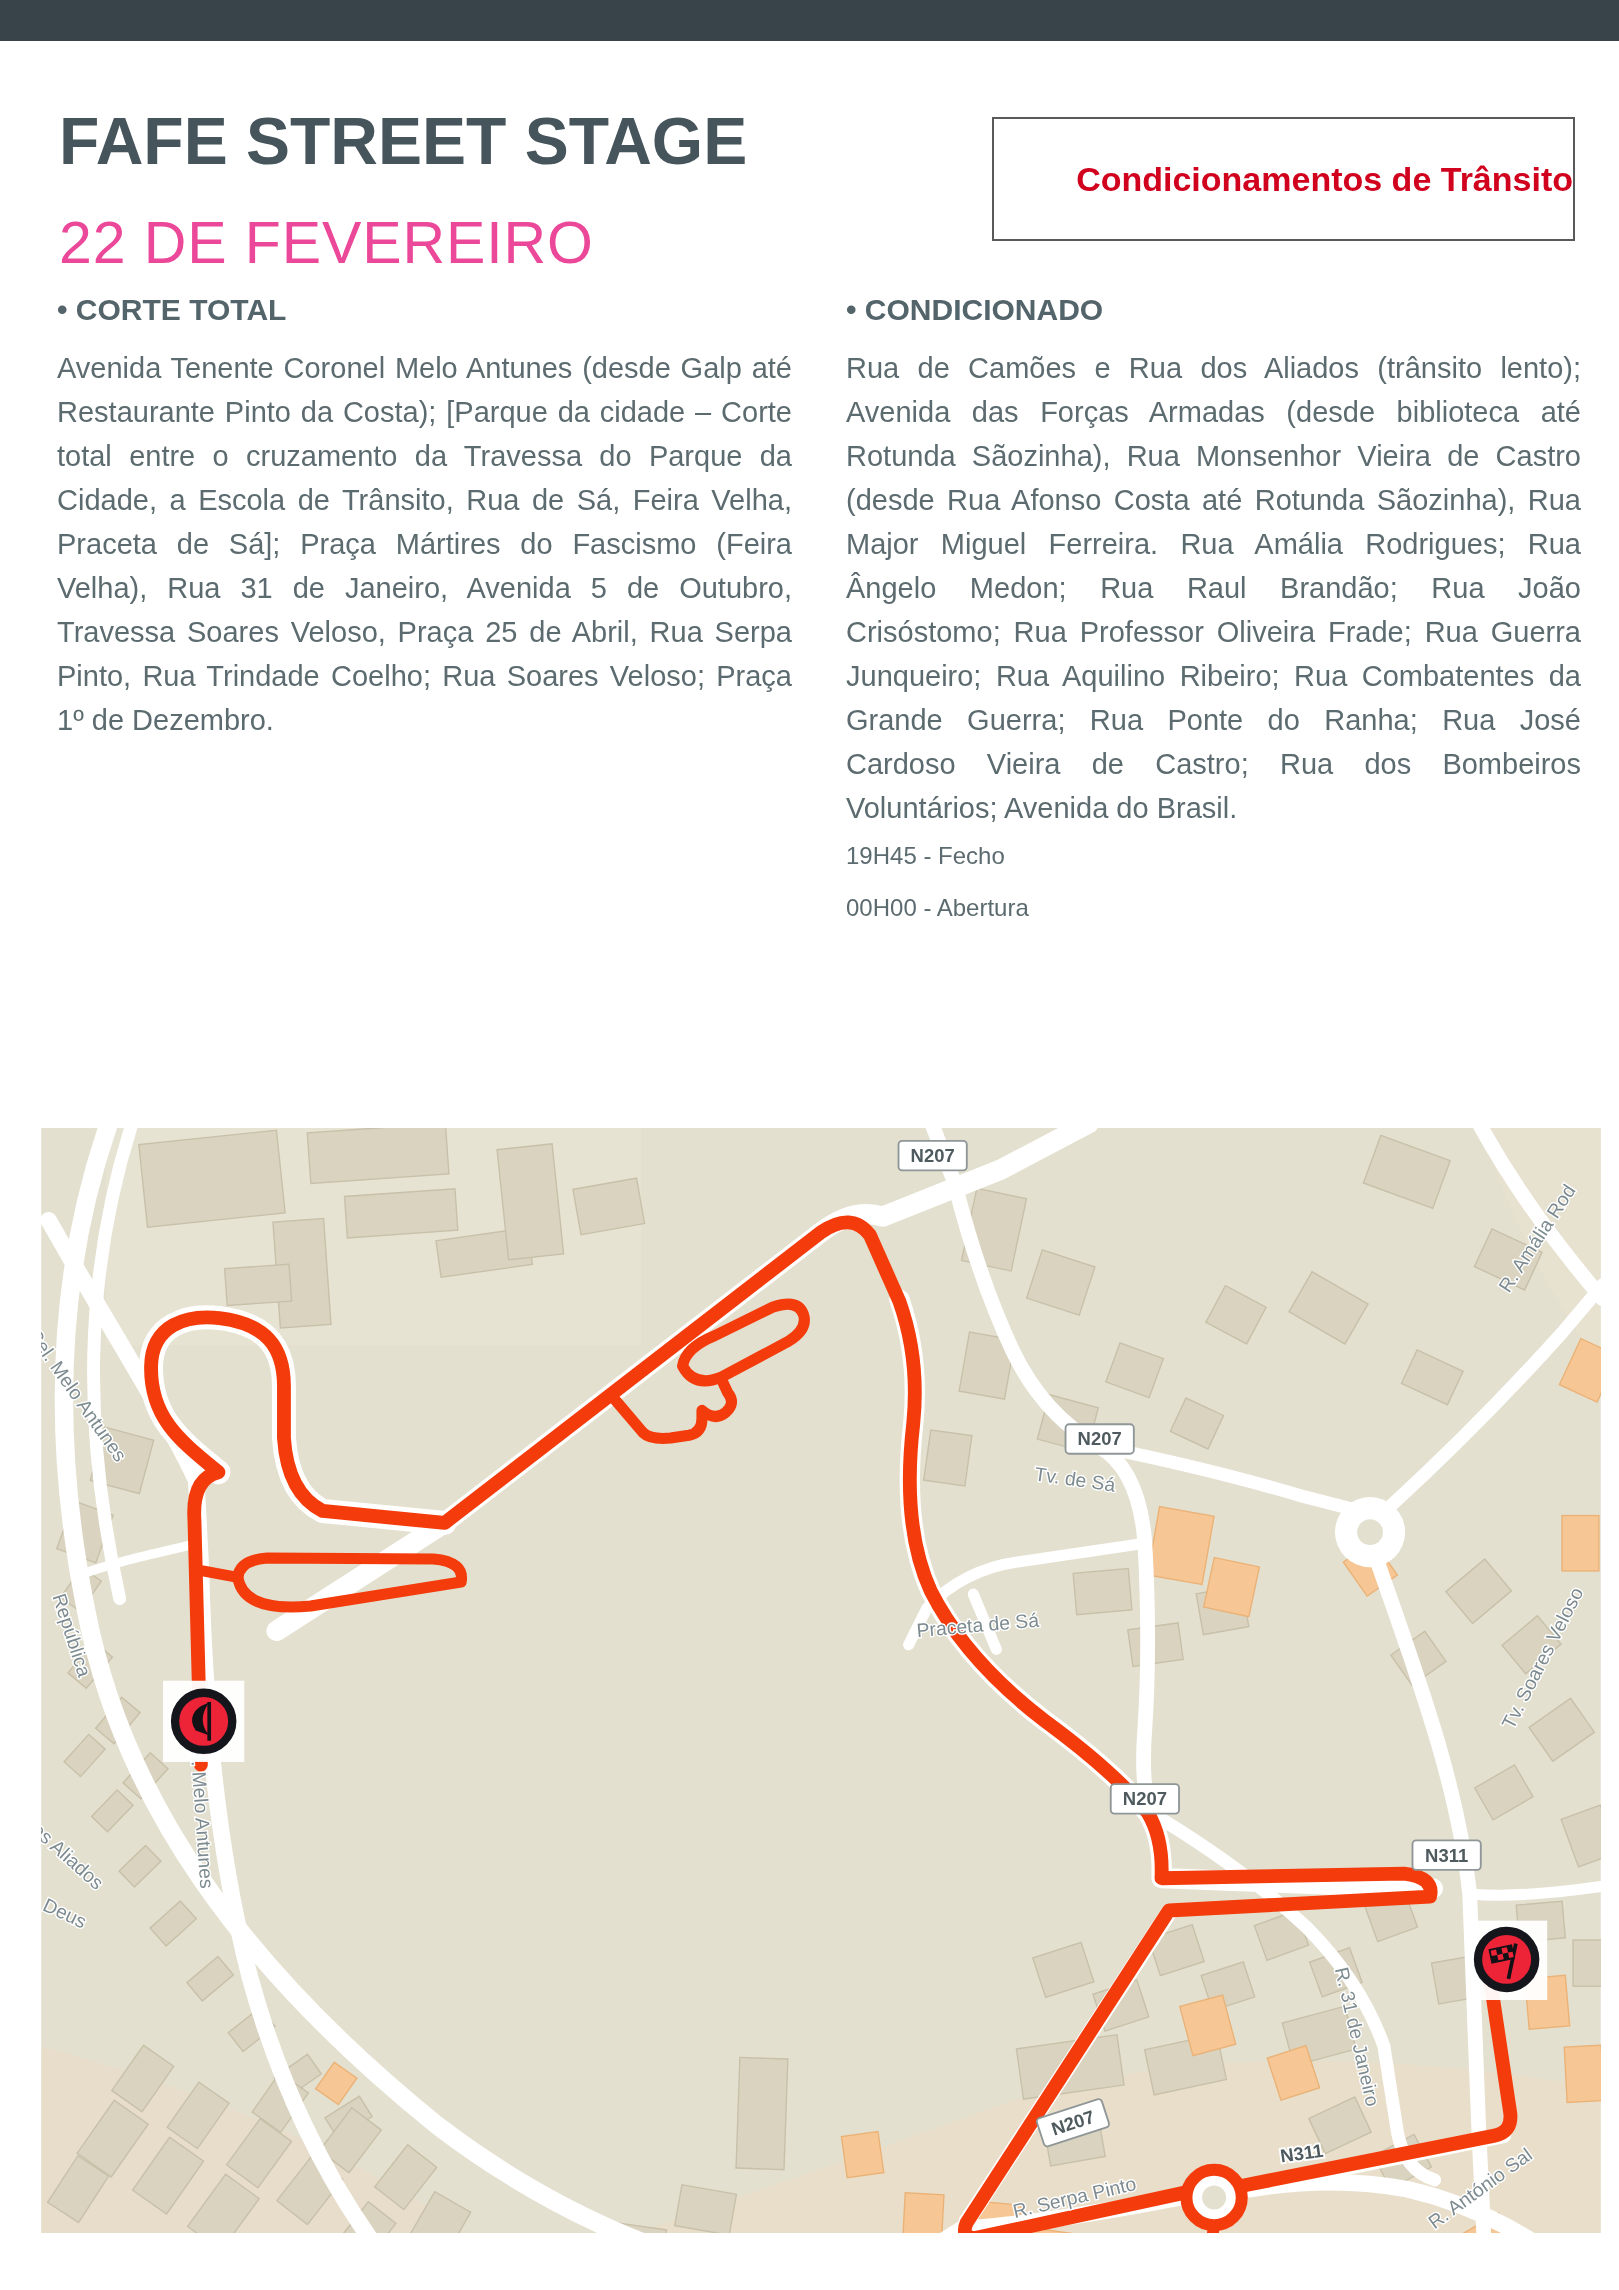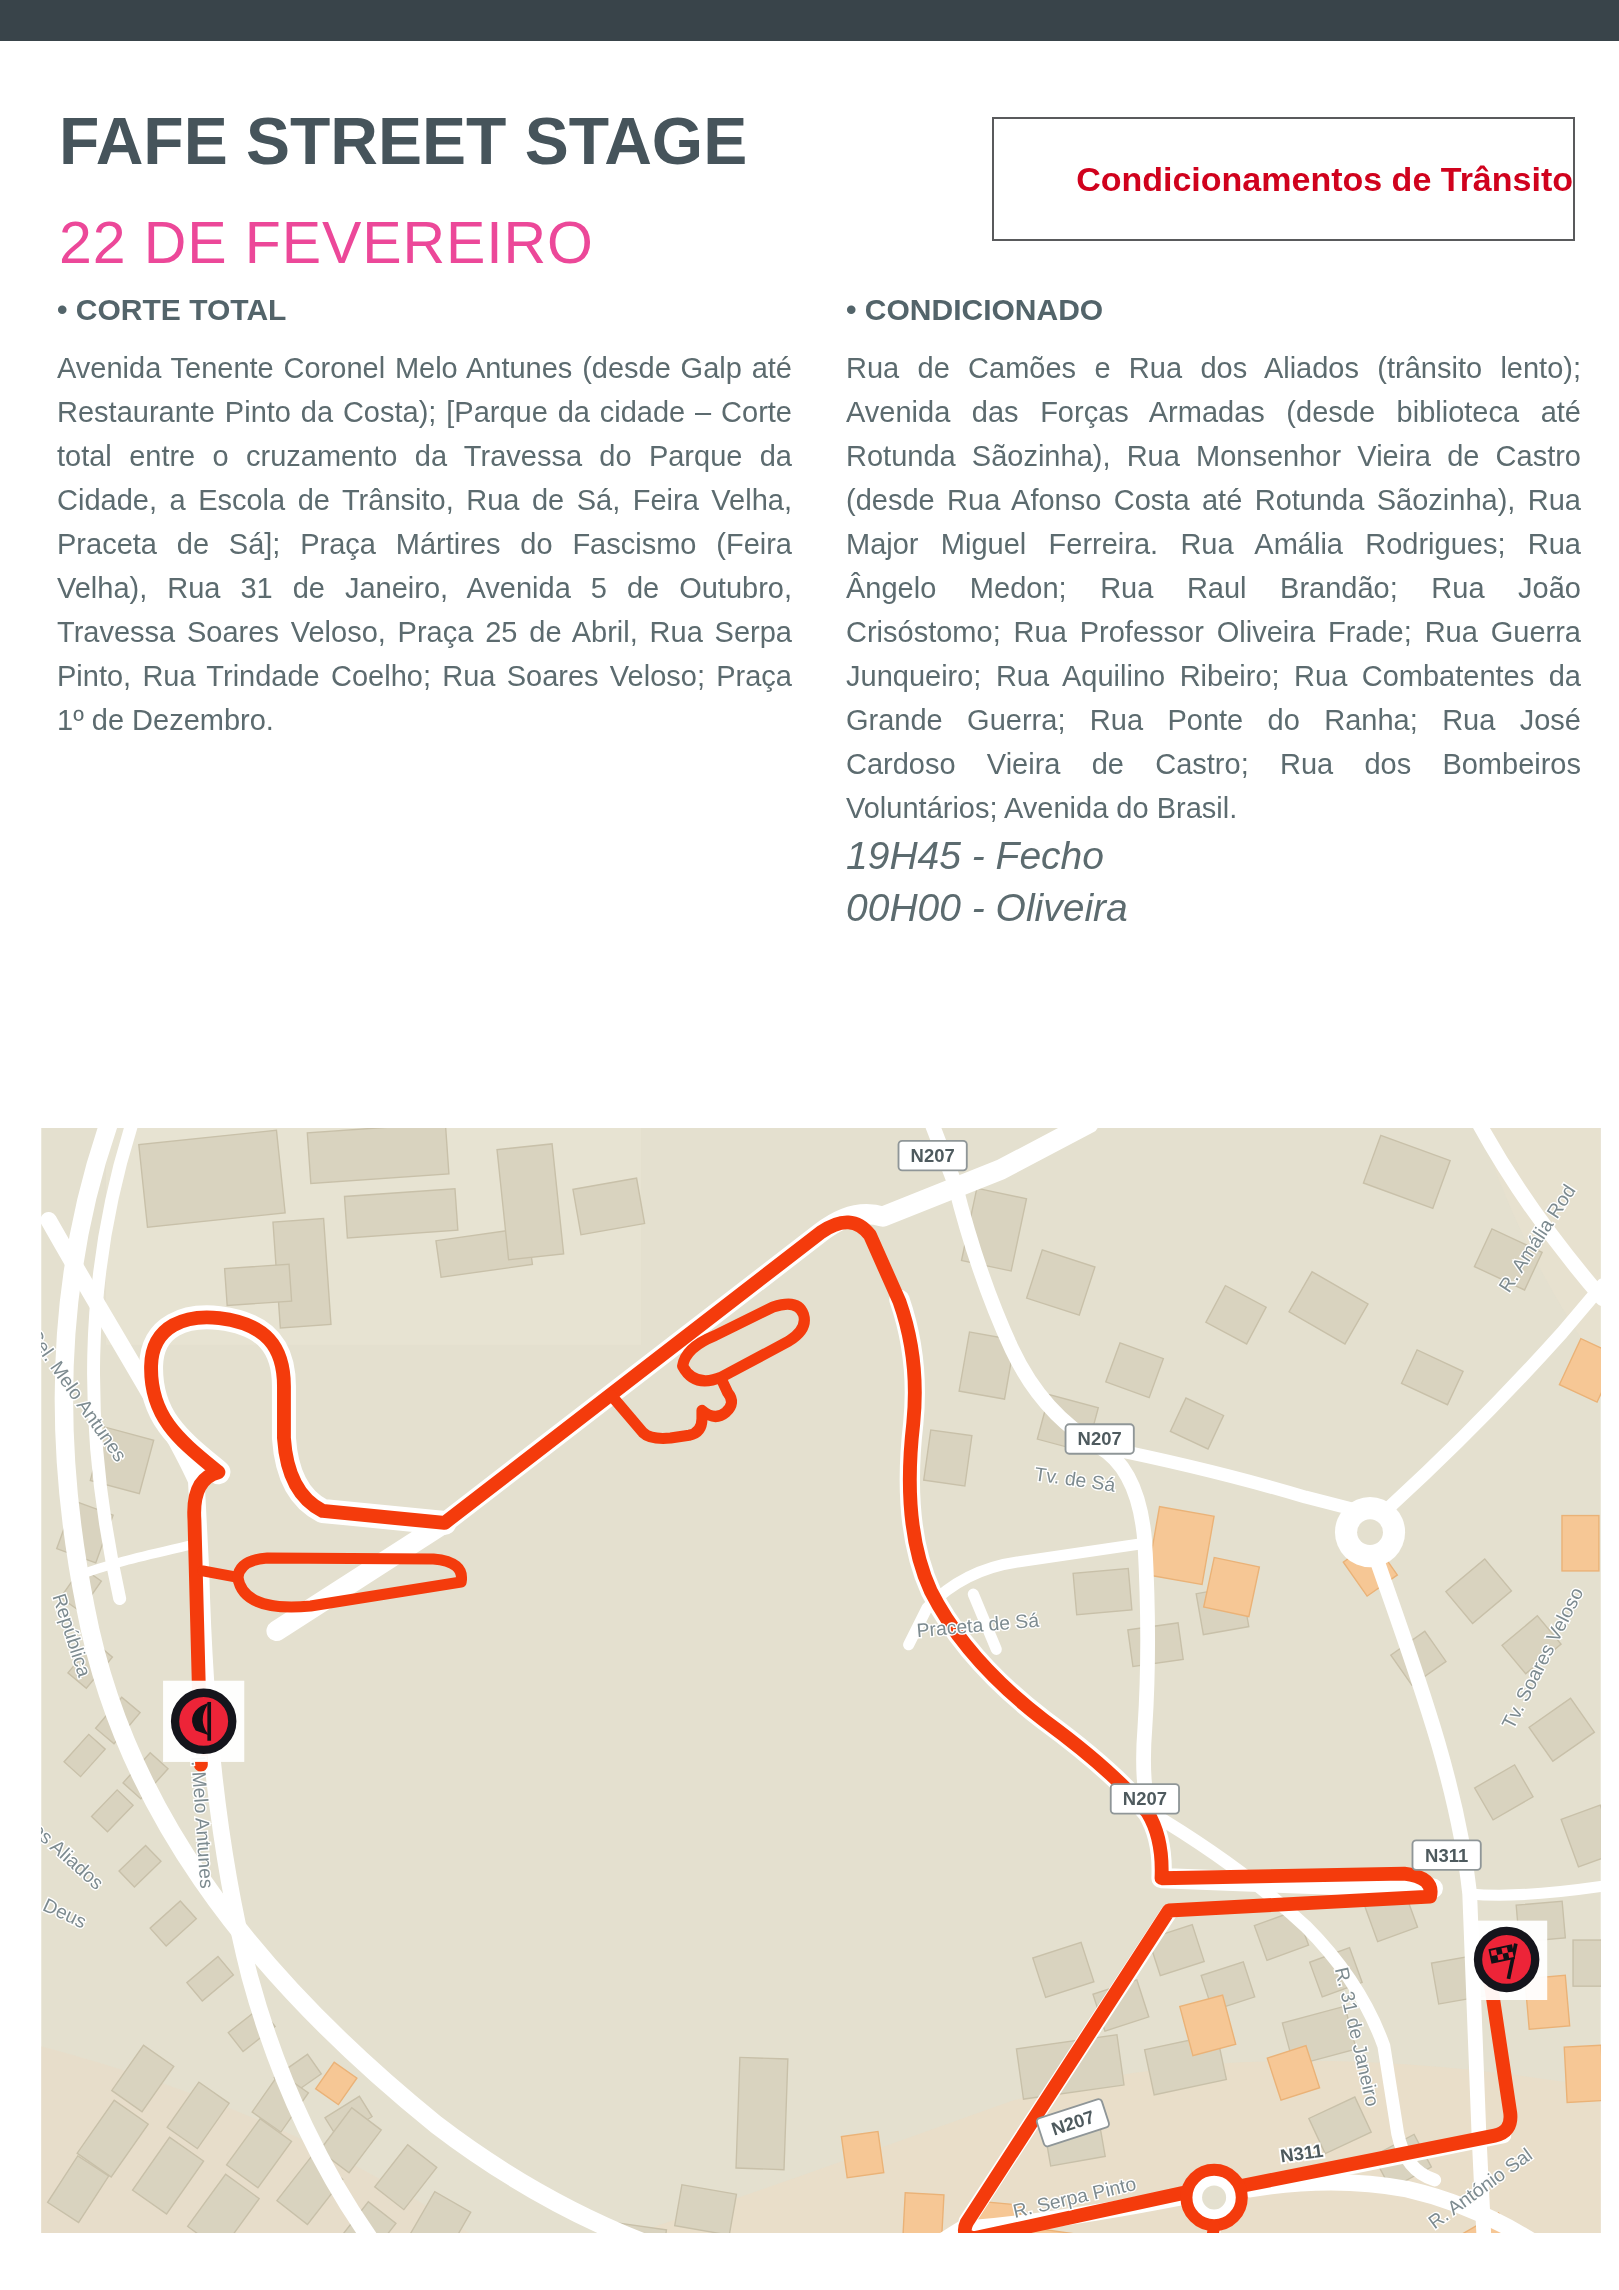--- a/index.html
+++ b/index.html
@@ -9,21 +9,21 @@
   .title{position:absolute;left:59px;top:103px;font-size:66px;font-weight:bold;
          color:#46545b;letter-spacing:0px;}
   .subtitle{position:absolute;left:59px;top:209px;font-size:59px;font-weight:normal;
          color:#ec4899;letter-spacing:0.9px;}
   .badge-box{position:absolute;left:992px;top:117px;width:579px;height:120px;
          border:2.8px solid #595a5c;background:#ffffff;display:flex;align-items:center;justify-content:flex-end;}
   .badge-box span{font-size:34px;font-weight:bold;color:#d0021d;}
   .col{position:absolute;top:293px;width:735px;color:#5c6b6f;}
   .col .heading{font-size:30px;font-weight:bold;margin:0 0 18.5px 0;color:#53646a;}
   .col .body{font-size:29px;line-height:44px;text-align:justify;margin:0;}
-  .col .sched{font-size:39px;line-height:52px;margin:0;font-style:italic;}
+  .col .sched{font-size:24px;line-height:52px;margin:0;}
   .col-left{left:57px;}
   .col-right{left:846px;}
   .map{position:absolute;left:41px;top:1128px;}
   .bldg{fill:#d9d3bf;stroke:#c8c0a9;stroke-width:1.5;}
   .bldg-o{fill:#f6c795;stroke:#eab277;stroke-width:1.5;}
   .road{fill:none;stroke:#ffffff;stroke-linecap:round;stroke-linejoin:round;}
   .route{fill:none;stroke:#f43b0c;stroke-linecap:round;stroke-linejoin:round;}
   .maplabel{font-family:"Liberation Sans",sans-serif;font-size:21px;fill:#7d8b90;
             paint-order:stroke;stroke:#ffffff;stroke-width:3px;font-weight:normal;}
   .badgetext{font-family:"Liberation Sans",sans-serif;font-size:20px;fill:#4e5a5e;font-weight:bold;}
@@ -45,21 +45,21 @@
 
   <div class="col col-left">
     <p class="heading">• CORTE TOTAL</p>
     <p class="body">Avenida Tenente Coronel Melo Antunes (desde Galp até Restaurante Pinto da Costa); [Parque da cidade – Corte total entre o cruzamento da Travessa do Parque da Cidade, a Escola de Trânsito, Rua de Sá, Feira Velha, Praceta de Sá]; Praça Mártires do Fascismo (Feira Velha), Rua 31 de Janeiro, Avenida 5 de Outubro, Travessa Soares Veloso, Praça 25 de Abril, Rua Serpa Pinto, Rua Trindade Coelho; Rua Soares Veloso; Praça 1º de Dezembro.</p>
   </div>
 
   <div class="col col-right">
     <p class="heading">• CONDICIONADO</p>
     <p class="body">Rua de Camões e Rua dos Aliados (trânsito lento); Avenida das Forças Armadas (desde biblioteca até Rotunda Sãozinha), Rua Monsenhor Vieira de Castro (desde Rua Afonso Costa até Rotunda Sãozinha), Rua Major Miguel Ferreira. Rua Amália Rodrigues; Rua Ângelo Medon; Rua Raul Brandão; Rua João Crisóstomo; Rua Professor Oliveira Frade; Rua Guerra Junqueiro; Rua Aquilino Ribeiro; Rua Combatentes da Grande Guerra; Rua Ponte do Ranha; Rua José Cardoso Vieira de Castro; Rua dos Bombeiros Voluntários; Avenida do Brasil.</p>
     <p class="sched">19H45 - Fecho</p>
-    <p class="sched">00H00 - Oliveira</p>
+    <p class="sched">00H00 - Abertura</p>
   </div>
 
   <svg class="map" width="1560" height="1135" viewBox="0 0 1690 1230">
 
     <rect x="0" y="0" width="1690" height="1230" fill="#e4e0cf"></rect>
 
     <g>
       <path d="M550 1230 L1690 1230 L1690 1040 Q1300 975 1050 1055 Q800 1145 550 1230 Z" fill="#ecdcc4" opacity="0.6"></path>
       <path d="M0 995 L0 1230 L510 1230 Q300 1075 0 995 Z" fill="#e9dbc6" opacity="0.55"></path>
       <rect x="70" y="0" width="580" height="235" fill="#e9e4d4" opacity="0.6"></rect>

